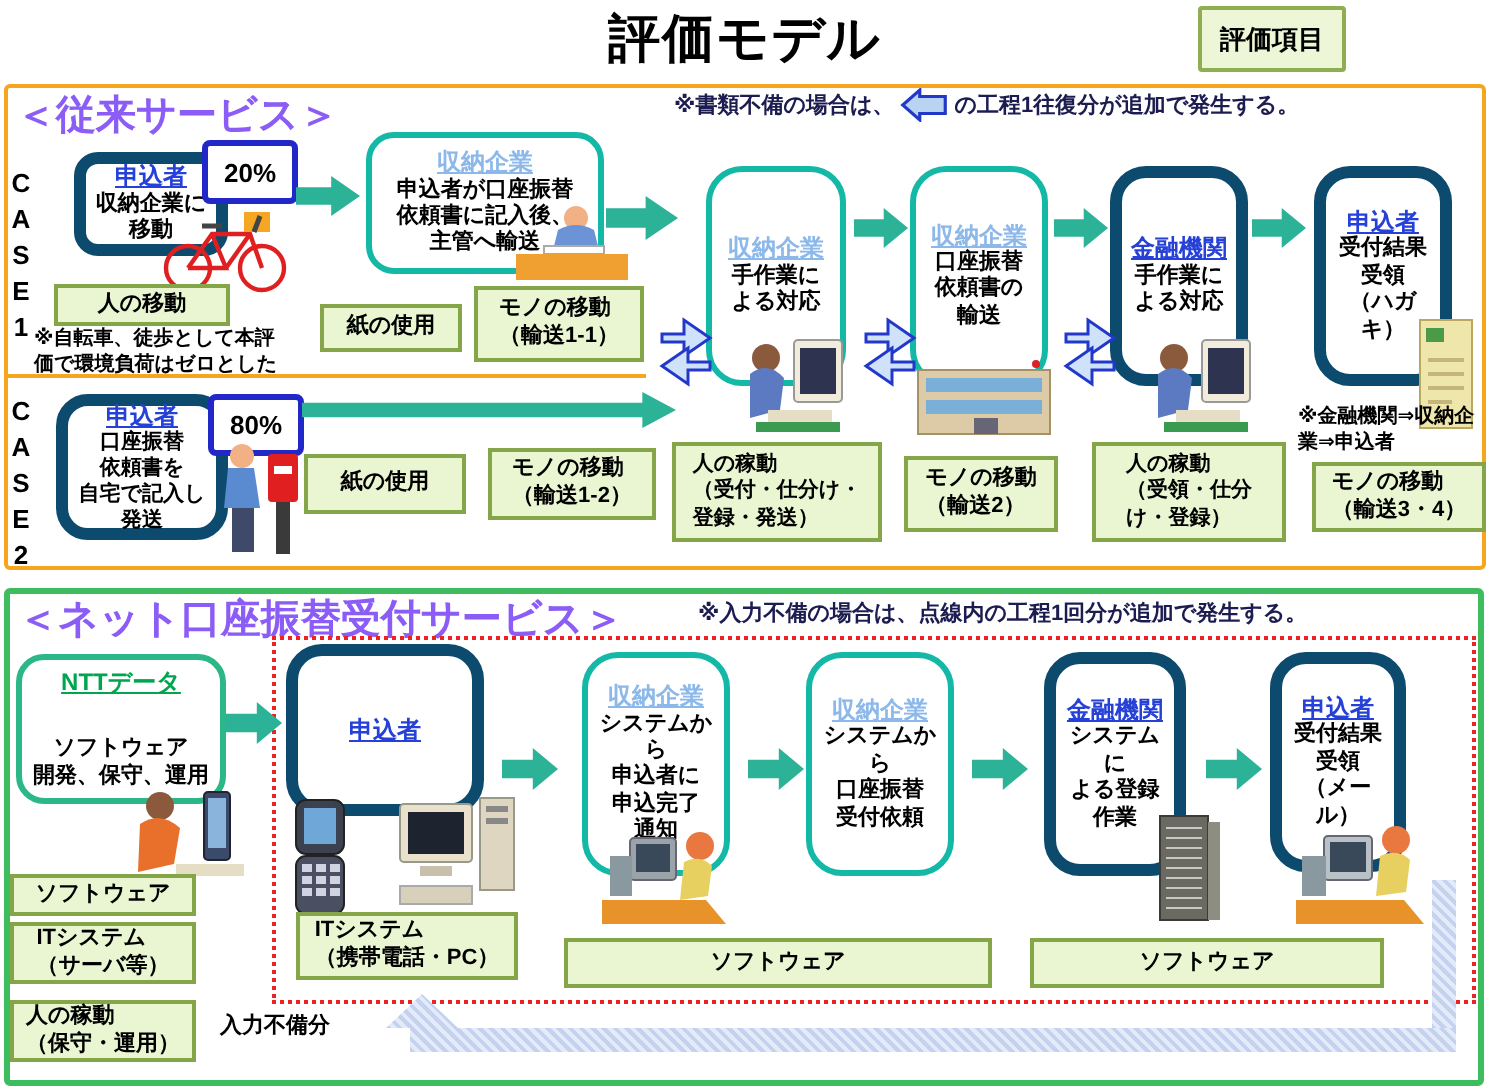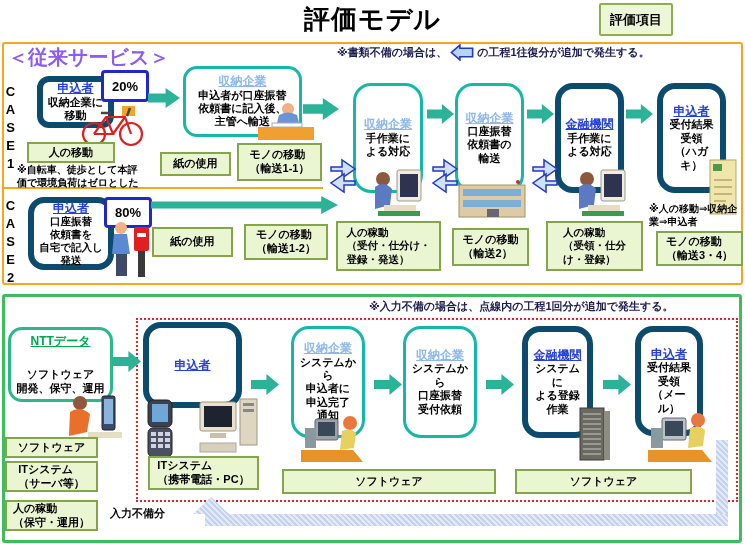--- a/index.html
+++ b/index.html
@@ -197,27 +197,28 @@
 （輸送1-2）</div>
 
   <div class="abs lbl" style="left:336px;top:221px;width:105px;height:50px;font-size:10.5px;">人の稼動
 （受付・仕分け・
 登録・発送）</div>
   <div class="abs lbl" style="left:452px;top:228px;width:77px;height:38px;">モノの移動
 （輸送2）</div>
   <div class="abs lbl" style="left:546px;top:221px;width:97px;height:50px;font-size:10.5px;">人の稼動
 （受領・仕分
 け・登録）</div>
-  <div class="abs smallnote" style="left:649px;top:203px;width:94px;">※人の移動⇒収納企
+  <div class="abs smallnote" style="left:649px;top:203px;width:94px;">※金融機関⇒収納企
 業⇒申込者</div>
   <div class="abs lbl" style="left:656px;top:231px;width:87px;height:35px;">モノの移動
 （輸送3・4）</div>
 
   <div class="abs section sec-net" style="left:2px;top:294px;width:734px;height:243px;"></div>
-  <div class="abs note" style="left:369px;top:299px;">※入力不備の場合は、点線内の工程1回分が追加で発生する。</div>
+  <div class="abs sec-head" style="left:9px;top:296px;">＜ネット口座振替受付サービス＞</div>
+  <div class="abs note" style="left:349px;top:299px;">※入力不備の場合は、点線内の工程1回分が追加で発生する。</div>
 
   <div class="abs dotted" style="left:136px;top:318px;width:598px;height:180px;"></div>
 
   <div class="abs pbox b-green" style="left:8px;top:327px;width:105px;height:75px;">
     <span class="actor t-green">NTTデータ</span>
     <span class="bodytx">ソフトウェア
 開発、保守、運用</span>
   </div>
   <div class="abs garr" style="left:113px;top:351px;width:28px;height:21px;"></div>
 

